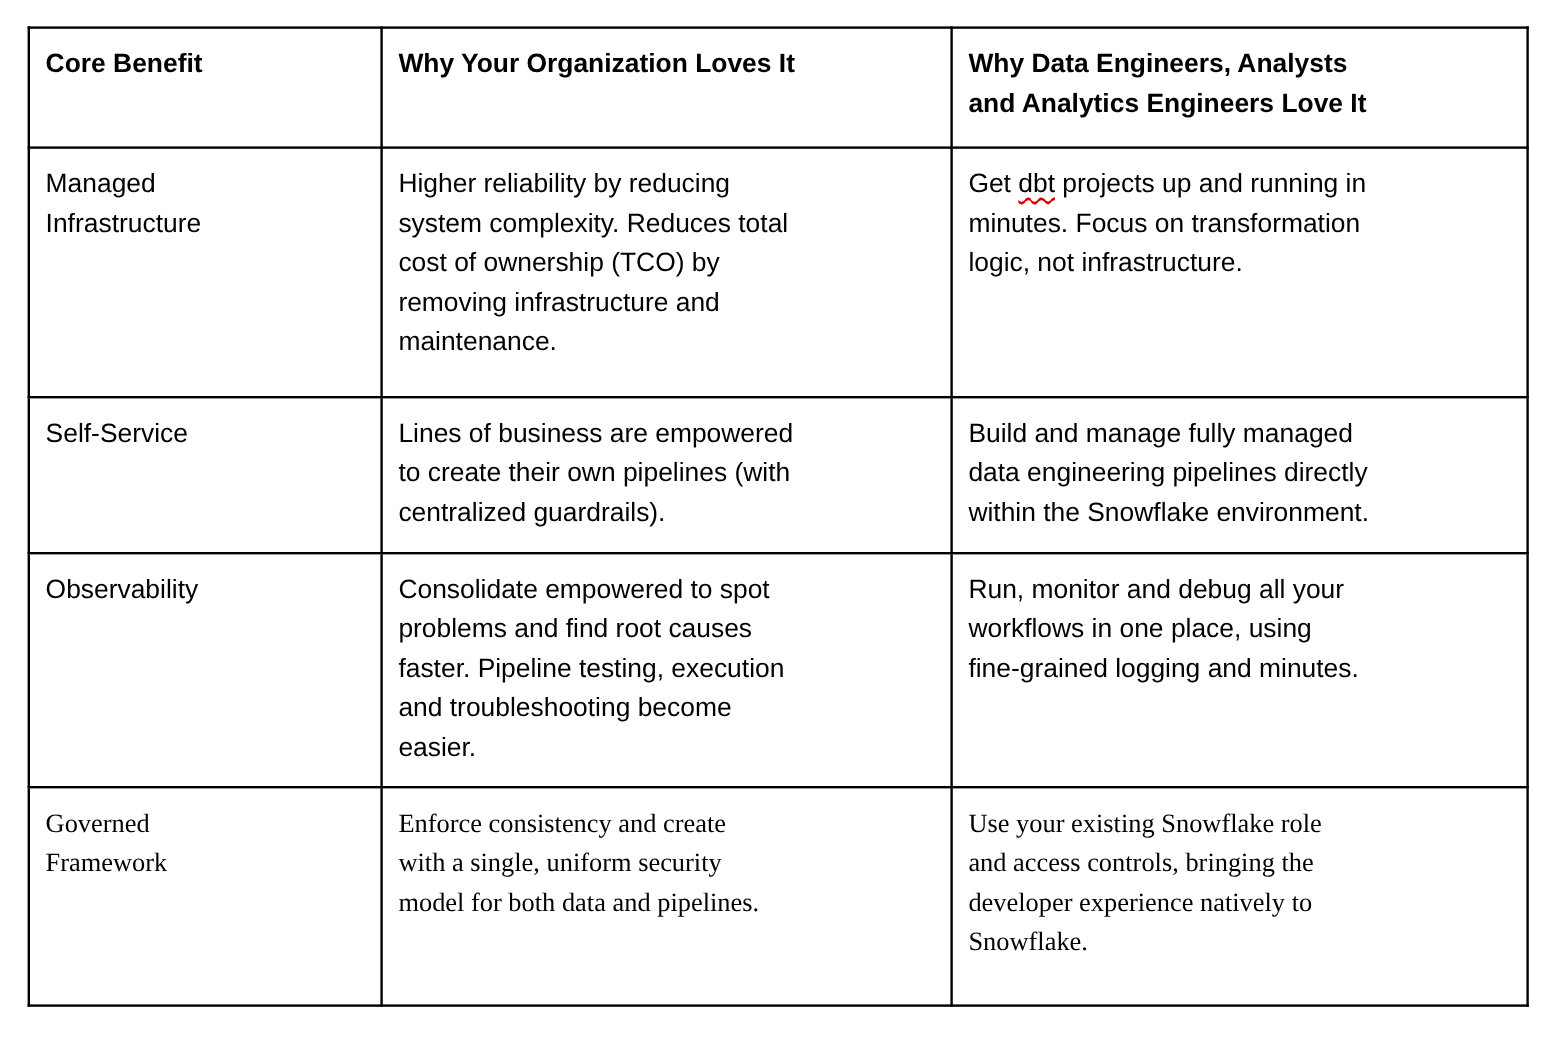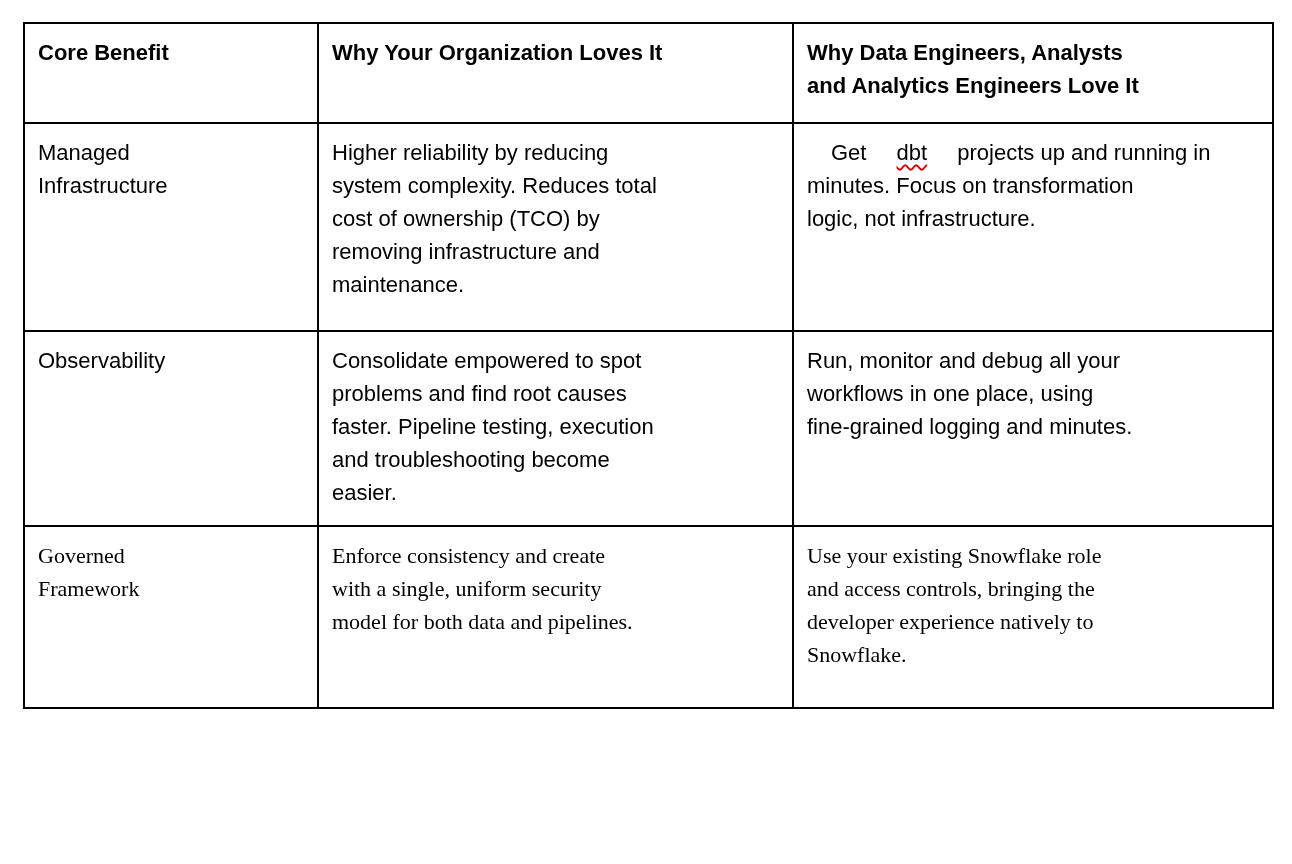--- a/index.html
+++ b/index.html
@@ -1,21 +1,21 @@
 <!DOCTYPE html>
 <html style="--border: #000000; --text: #000000; --bg: #ffffff; --squiggle: #e00000;"><head>
 <meta charset="utf-8">
 <style>
   :root {
     --border: #000000;
     --text: #000000;
     --bg: #ffffff;
     --squiggle: #e00000;
   }
-  * { box-sizing: border-box; padding-left: 24px; }
+  * { box-sizing: border-box; }
   html, body {
     margin: 0;
     padding: 0;
     width: 1292px;
     height: 864px;
     background: var(--bg);
     font-family: "Liberation Sans", "DejaVu Sans", sans-serif;
     color: var(--text);
   }
   .page {
@@ -88,20 +88,29 @@
 Infrastructure</td>
         <td>Higher reliability by reducing
 system complexity. Reduces total
 cost of ownership (TCO) by
 removing infrastructure and
 maintenance.</td>
         <td><span>Get </span><span class="squiggle">dbt</span><span> projects up and running in
 minutes. Focus on transformation
 logic, not infrastructure.</span></td>
       </tr>
+      <tr class="r-row1">
+        <td>Self-Service</td>
+        <td>Lines of business are empowered
+to create their own pipelines (with
+centralized guardrails).</td>
+        <td>Build and manage fully managed
+data engineering pipelines directly
+within the Snowflake environment.</td>
+      </tr>
       <tr class="r-row2">
         <td>Observability</td>
         <td>Consolidate empowered to spot
 problems and find root causes
 faster. Pipeline testing, execution
 and troubleshooting become
 easier.</td>
         <td class="lh-loose">Run, monitor and debug all your
 workflows in one place, using
 fine-grained logging and minutes.</td>

